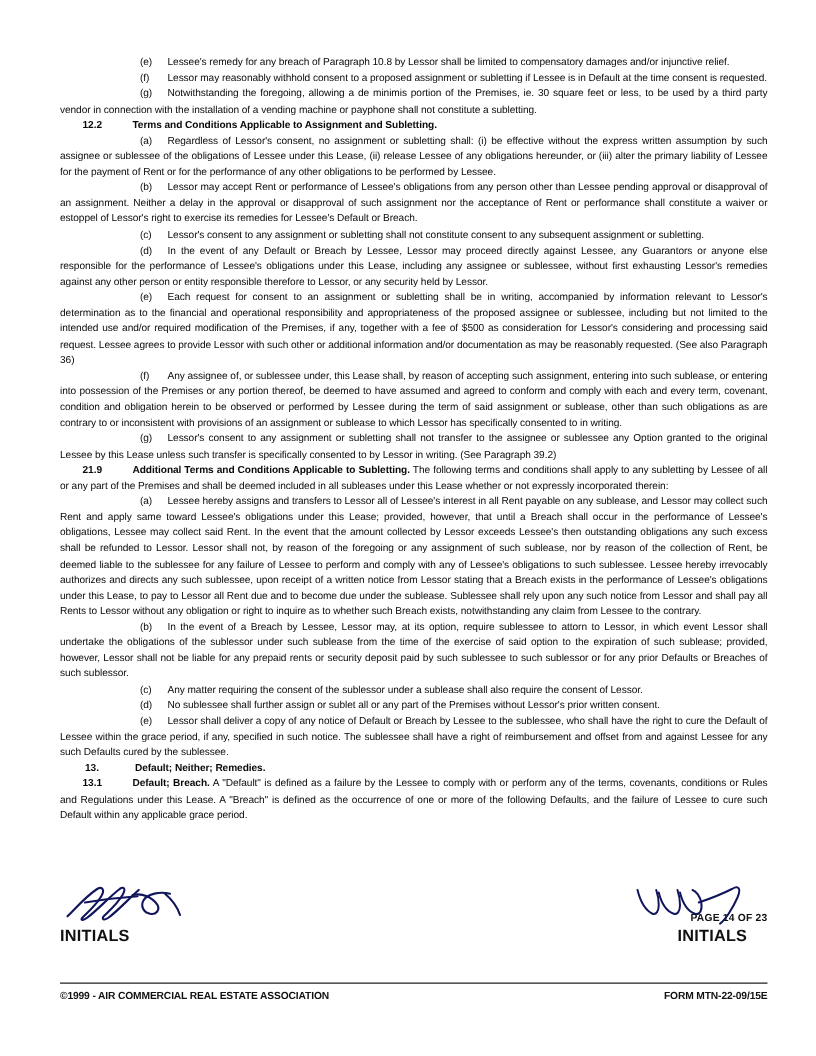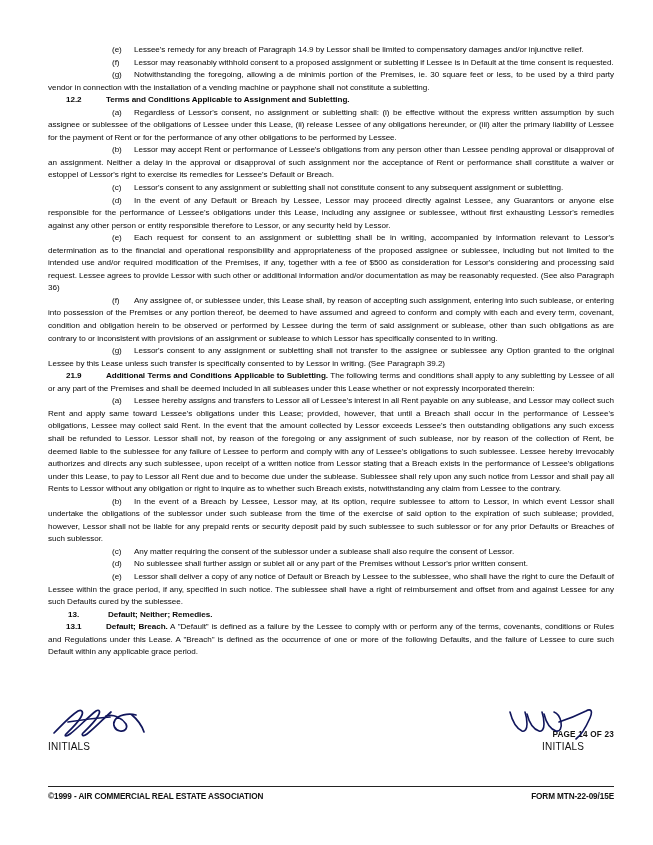--- a/index.html
+++ b/index.html
@@ -69,22 +69,22 @@
     text-align: left;
   }
   .sig-right {
     position: absolute;
     right: 0px;
     top: 0px;
     width: 120px;
     text-align: right;
   }
   .initials-label {
-    font-size: 10px;
-    font-weight: normal;
+    font-size: 13px;
+    font-weight: bold;
     color: #111;
     letter-spacing: 0.2px;
     margin-top: 1px;
   }
   .sig-right .initials-label { text-align: left; padding-left: 48px;}
   .page-of {
     position: absolute;
     left: 0;
     right: 0;
     top: 24px;
@@ -120,21 +120,21 @@
     letter-spacing: -0.1px;
   }
   svg { display: block; }
 </style>
 </head>
 <body>
 
 <div class="page">
   <div class="sheet">
 
-    <p class="cl"><span class="ltr">(e)</span><span>Lessee's remedy for any breach of Paragraph 14.9 by Lessor shall be limited to compensatory damages and/or injunctive relief.</span></p>
+    <p class="cl"><span class="ltr">(e)</span><span>Lessee's remedy for any breach of Paragraph 10.8 by Lessor shall be limited to compensatory damages and/or injunctive relief.</span></p>
 
     <p class="cl"><span class="ltr">(f)</span><span>Lessor may reasonably withhold consent to a proposed assignment or subletting if Lessee is in Default at the time consent is requested.</span></p>
 
     <p class="cl"><span class="ltr">(g)</span><span>Notwithstanding the foregoing, allowing a de minimis portion of the Premises, ie. 30 square feet or less, to be used by a third party vendor in connection with the installation of a vending machine or payphone shall not constitute a subletting.</span></p>
 
     <p class="cl"><span class="num">12.2</span><span class="b">Terms and Conditions Applicable to Assignment and Subletting.</span></p>
 
     <p class="cl"><span class="ltr">(a)</span><span>Regardless of Lessor's consent, no assignment or subletting shall:  (i) be effective without the express written assumption by such assignee or sublessee of the obligations of Lessee under this Lease, (ii) release Lessee of any obligations hereunder, or (iii) alter the primary liability of Lessee for the payment of Rent or for the performance of any other obligations to be performed by Lessee.</span></p>
 
     <p class="cl"><span class="ltr">(b)</span><span>Lessor may accept Rent or performance of Lessee's obligations from any person other than Lessee pending approval or disapproval of an assignment.  Neither a delay in the approval or disapproval of such assignment nor the acceptance of Rent or performance shall constitute a waiver or estoppel of Lessor's right to exercise its remedies for Lessee's Default or Breach.</span></p>

